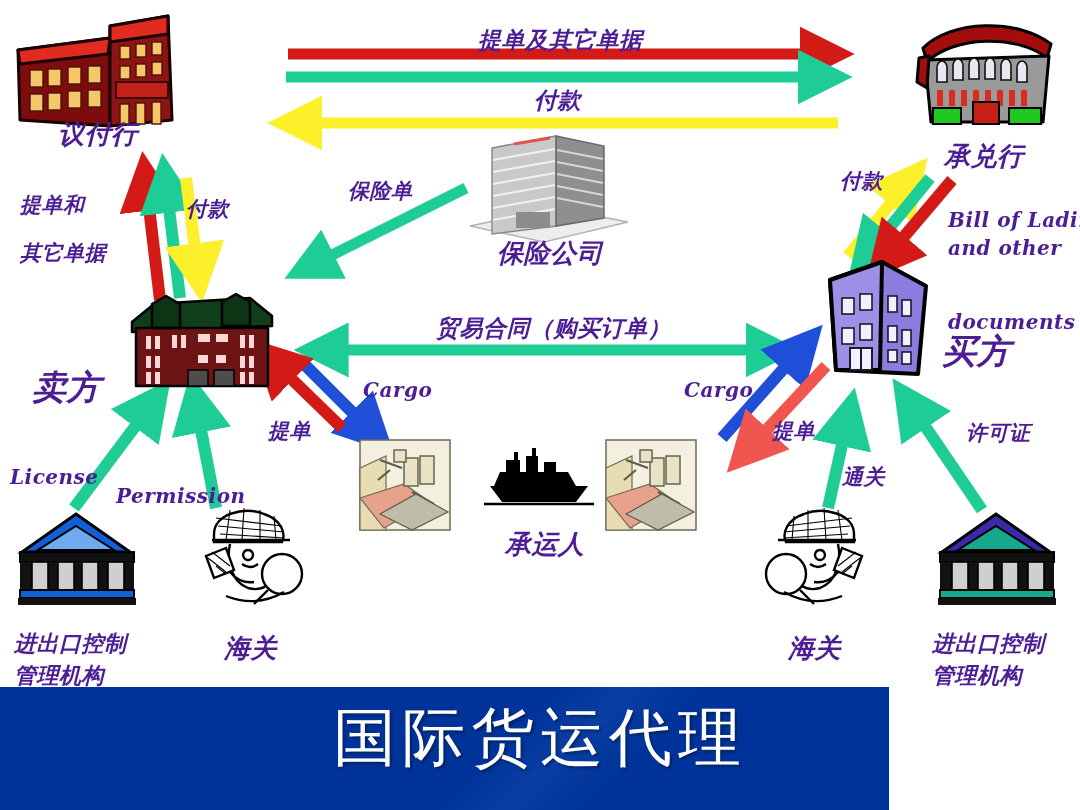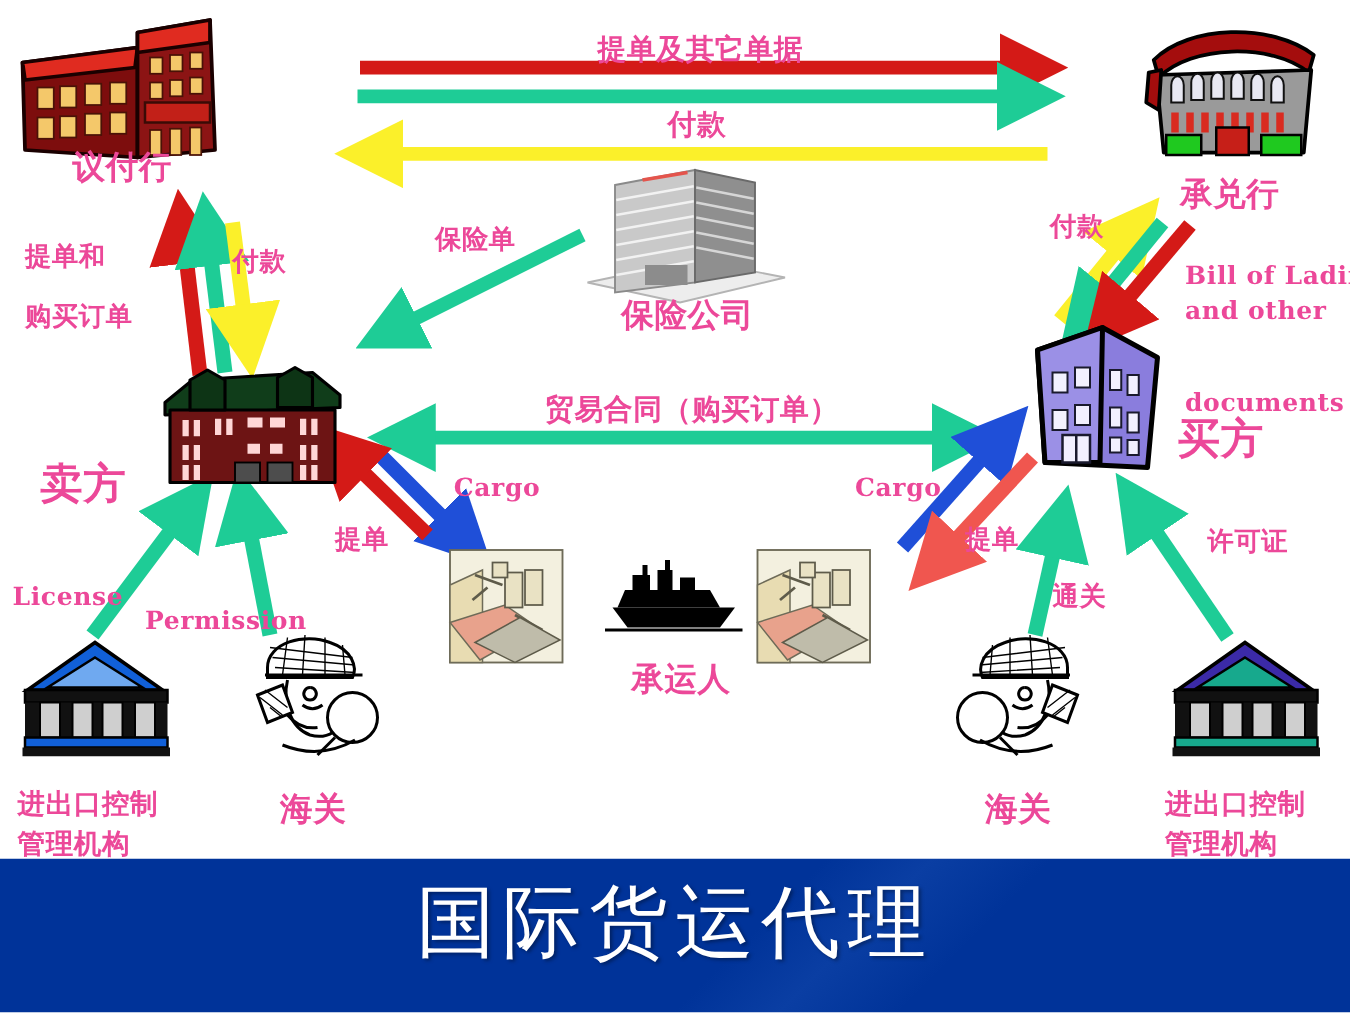--- a/index.html
+++ b/index.html
@@ -10,30 +10,31 @@
     overflow:hidden;
   }
   #stage{position:relative;width:1080px;height:810px;background:#fff;}
 
   
   .abs{position:absolute;}
   .lbl{
     position:absolute;
     font-family:"DejaVu Serif","Liberation Serif",serif;
     font-weight:bold;
-    color:#ec4899;
+    color:#4c1d95;
     white-space:nowrap;
     line-height:1.25;
     letter-spacing:.5px;
+    font-style:italic;
   }
   .lbl.en{font-family:"DejaVu Serif","Liberation Serif",serif;font-weight:bold;}
 
   
   #banner{
-    position:absolute;left:0;top:687px;width:1080px;height:123px;
+    position:absolute;left:0;top:687px;width:889px;height:123px;
     background:linear-gradient(135deg,#003399 0%,#003399 55%,#0a3ea3 62%,#003399 70%,#003399 100%);
   }
   #banner-title{
     position:absolute;left:0;top:8px;width:1080px;
     text-align:center;
     font-family:"DejaVu Serif","Liberation Serif",serif;
     font-size:63px;color:#ffffff;letter-spacing:6px;
     text-shadow:2px 2px 3px rgba(0,0,0,.35);
   }
   #banner-watermark{
@@ -383,21 +384,21 @@
     <rect x="2" y="82" width="114" height="8" fill="#17a98d" stroke="#000" stroke-width="2"></rect>
     <rect x="0" y="90" width="118" height="7" fill="#111"></rect>
   </svg>
   <div class="lbl cap-cn small" style="left:932px;top:614px;">进出口控制</div>
   <div class="lbl cap-cn small" style="left:932px;top:646px;">管理机构</div>
 
   <div class="lbl arrow-lbl" style="left:478px;top:26px;font-size:23px;">提单及其它单据</div>
   <div class="lbl arrow-lbl" style="left:534px;top:86px;font-size:23px;">付款</div>
 
   <div class="lbl arrow-lbl" style="left:20px;top:192px;">提单和</div>
-  <div class="lbl arrow-lbl" style="left:20px;top:240px;">购买订单</div>
+  <div class="lbl arrow-lbl" style="left:20px;top:240px;">其它单据</div>
   <div class="lbl arrow-lbl" style="left:186px;top:196px;">付款</div>
 
   <div class="lbl arrow-lbl" style="left:348px;top:178px;">保险单</div>
 
   <div class="lbl arrow-lbl" style="left:840px;top:168px;">付款</div>
   <div class="lbl arrow-lbl en" style="left:948px;top:208px;">Bill of Lading</div>
   <div class="lbl arrow-lbl en" style="left:948px;top:236px;">and other</div>
   <div class="lbl arrow-lbl en" style="left:948px;top:264px;margin-top:46px;">documents</div>
 
   <div class="lbl arrow-lbl" style="left:436px;top:314px;font-size:23px;">贸易合同（购买订单）</div>

